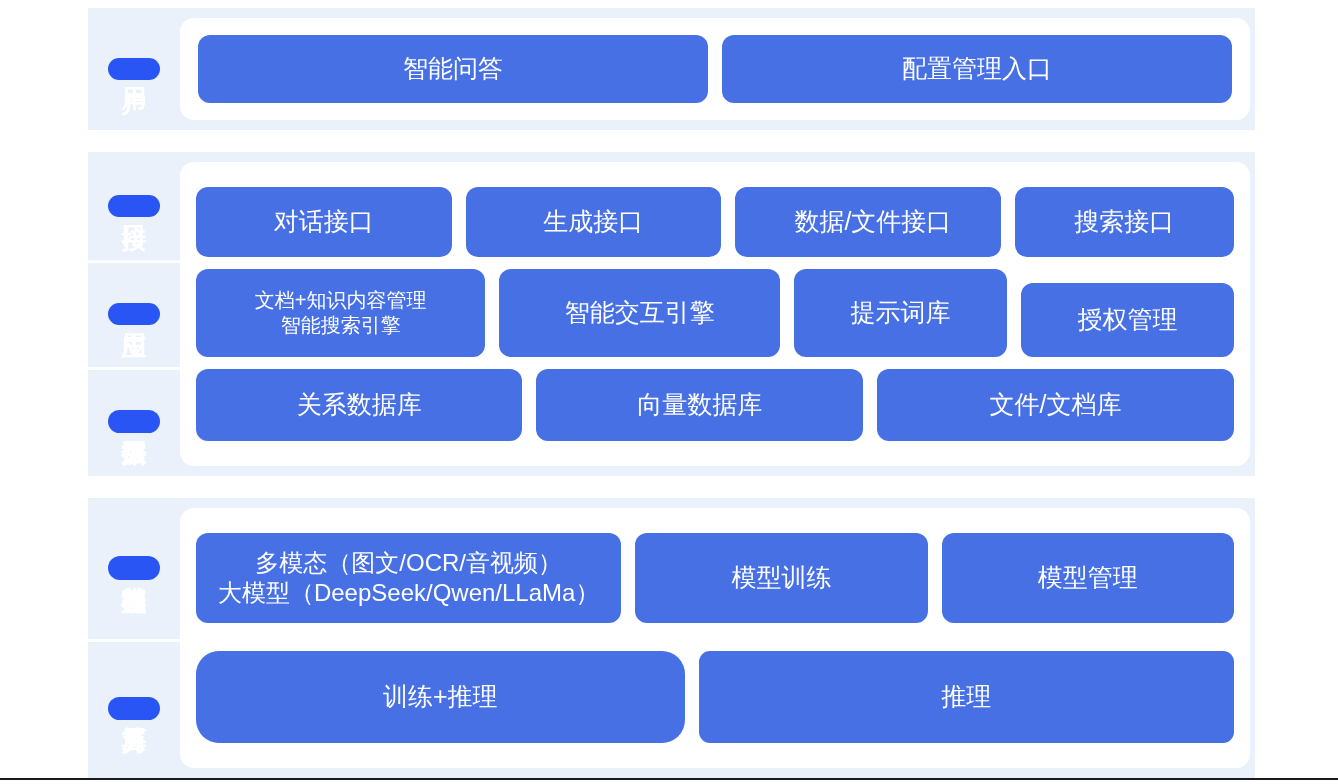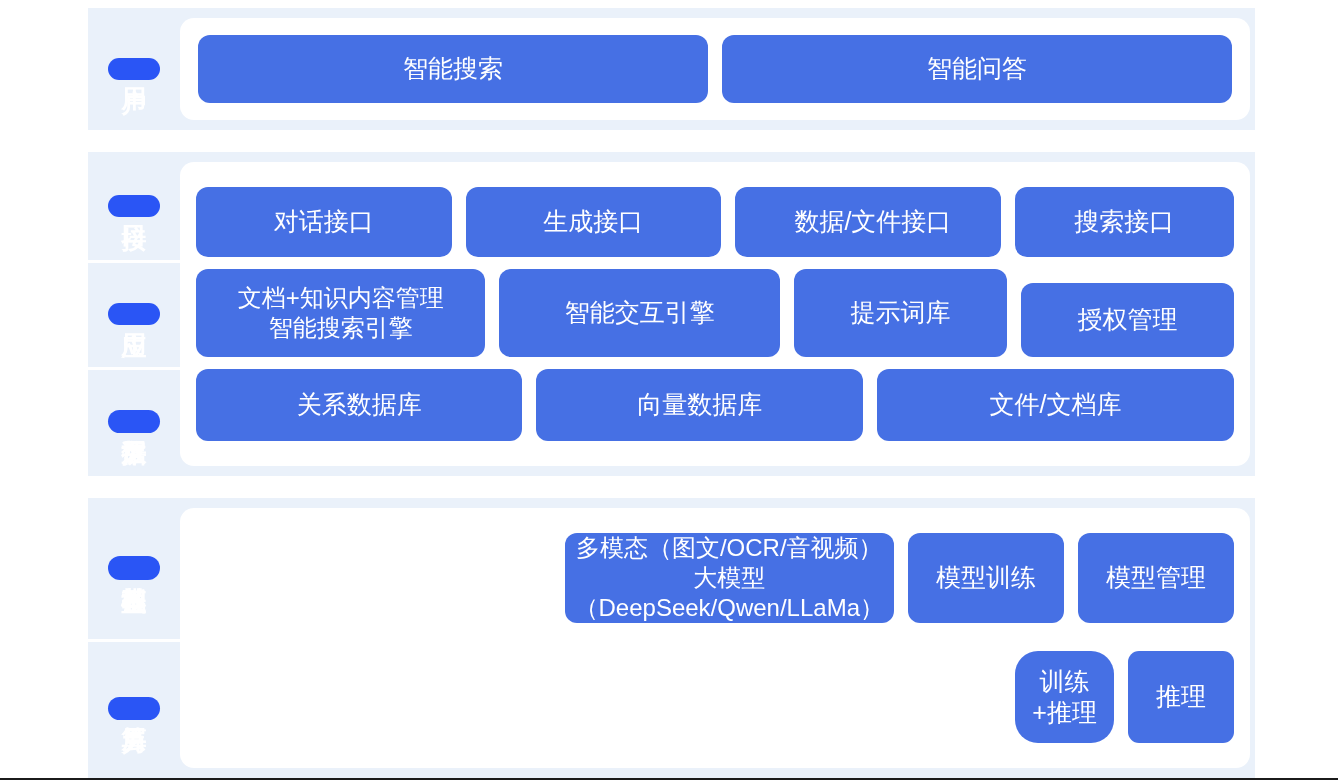--- a/index.html
+++ b/index.html
@@ -121,32 +121,32 @@
   
   #band-middle { top: 152px; height: 324px; }
   #band-middle .card { gap: 12px; padding: 14px 16px; }
   #band-middle .row { height: 70px; }
   #band-middle .row.r1 .box:nth-child(1) { flex: 1.04 1 0; }
   #band-middle .row.r1 .box:nth-child(2) { flex: 1.04 1 0; }
   #band-middle .row.r1 .box:nth-child(3) { flex: 1.04 1 0; padding-left: 20px; }
   #band-middle .row.r1 .box:nth-child(4) { flex: 0.88 1 0; }
   #band-middle .row.r1 .box:nth-child(5) { flex: 1.0 1 0; }
   #band-middle .row.r2 { height: 88px; }
-  #band-middle .row.r2 .box:nth-child(1) { flex: 1.2 1 0; font-size: 24px; }
+  #band-middle .row.r2 .box:nth-child(1) { flex: 1.2 1 0; font-size: 20px; }
   #band-middle .row.r2 .box:nth-child(2) { flex: 1.16 1 0; }
   #band-middle .row.r2 .box:nth-child(3) { flex: 0.86 1 0; }
   #band-middle .row.r2 .box:nth-child(4) { flex: 0.86 1 0; margin-top: 14px; }
   #band-middle .row.r3 { height: 72px; }
   #band-middle .row.r3 .box:nth-child(1) { flex: 1 1 0; }
   #band-middle .row.r3 .box:nth-child(2) { flex: 1 1 0; }
   #band-middle .row.r3 .box:nth-child(3) { flex: 1.1 1 0; }
 
   
   #band-bottom { top: 498px; height: 280px; }
-  #band-bottom .card { gap: 28px; padding: 14px 16px; align-items: flex-end; }
+  #band-bottom .card { gap: 28px; padding: 14px 16px; }
   #band-bottom .row.b1 { height: 90px; }
   #band-bottom .row.b1 .box:nth-child(1) { flex: 1.28 1 0; font-size: 24px; }
   #band-bottom .row.b1 .box:nth-child(2) { flex: 0.86 1 0; }
   #band-bottom .row.b1 .box:nth-child(3) { flex: 0.86 1 0; }
   #band-bottom .row.b2 { height: 92px; }
   #band-bottom .row.b2 .box:nth-child(1) { flex: 1 1 0; border-radius: 23px; }
   #band-bottom .row.b2 .box:nth-child(2) { flex: 1.1 1 0; border-radius: 11px; }
 
   .bottom-rule {
     position: absolute;
@@ -163,22 +163,22 @@
 <div class="diagram">
 
   <div class="band" id="band-user">
     <div class="label-col">
       <div class="label-slot">
         <div class="vlabel">用户</div>
       </div>
     </div>
     <div class="card">
       <div class="row u1">
-        <div class="box">智能搜索</div>
         <div class="box">智能问答</div>
+        <div class="box">配置管理入口</div>
       </div>
     </div>
   </div>
 
   <div class="band" id="band-middle">
     <div class="label-col">
       <div class="label-slot">
         <div class="vlabel">接口</div>
       </div>
       <div class="label-slot">

